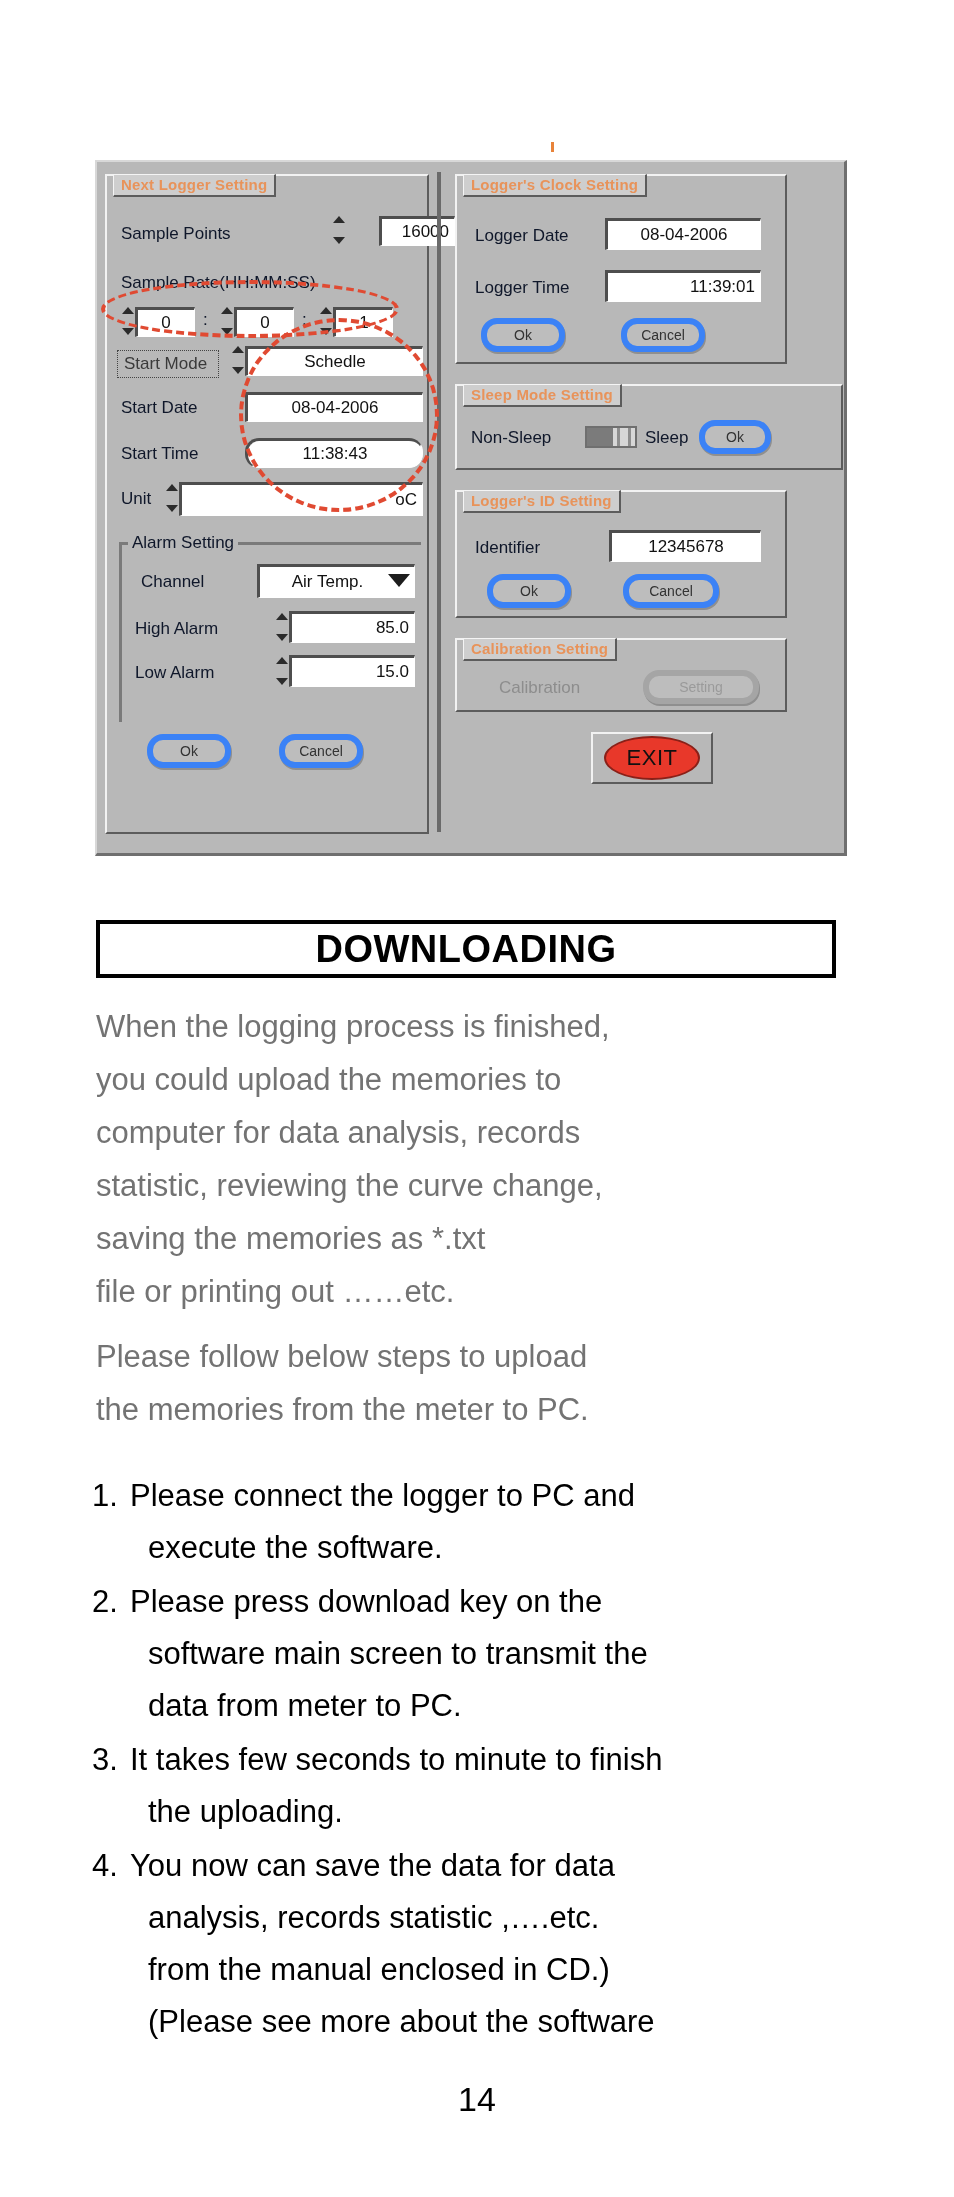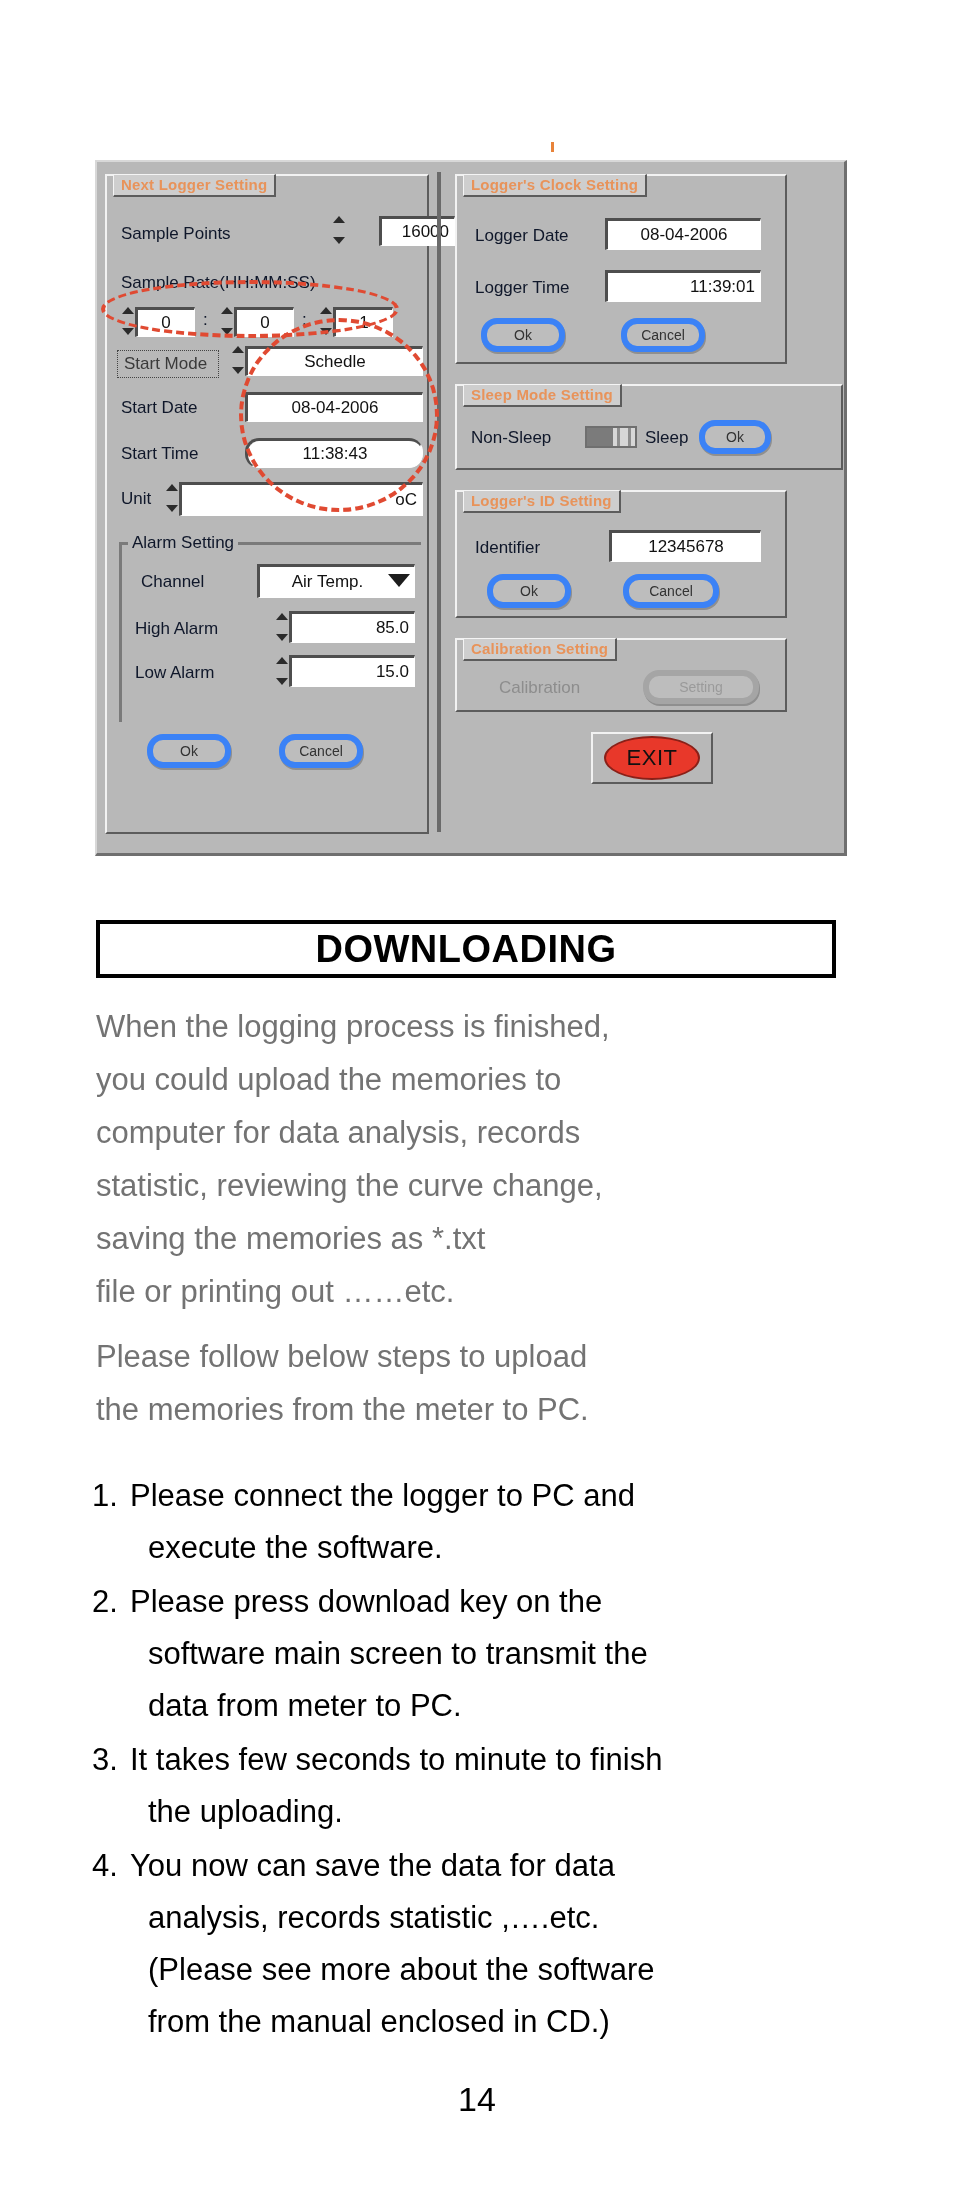--- a/index.html
+++ b/index.html
@@ -478,19 +478,19 @@
       <span class="cont">
         <span class="ln">It takes few seconds to minute to finish</span>
         <span class="ln ind" style="padding-left: 18px;">the uploading.</span>
       </span>
     </div>
     <div class="item">
       <span class="n">4.</span>
       <span class="cont">
         <span class="ln">You now can save the data for data</span>
         <span class="ln ind" style="padding-left: 18px;">analysis, records statistic ,….etc.</span>
+        <span class="ln ind" style="padding-left: 18px;">from the manual enclosed in CD.)</span>
         <span class="ln ind" style="padding-left: 18px;">(Please see more about the software</span>
-        <span class="ln ind" style="padding-left: 18px;">from the manual enclosed in CD.)</span>
       </span>
     </div>
   </div>
 
 <div class="pageno">14</div>
 
 </body></html>

